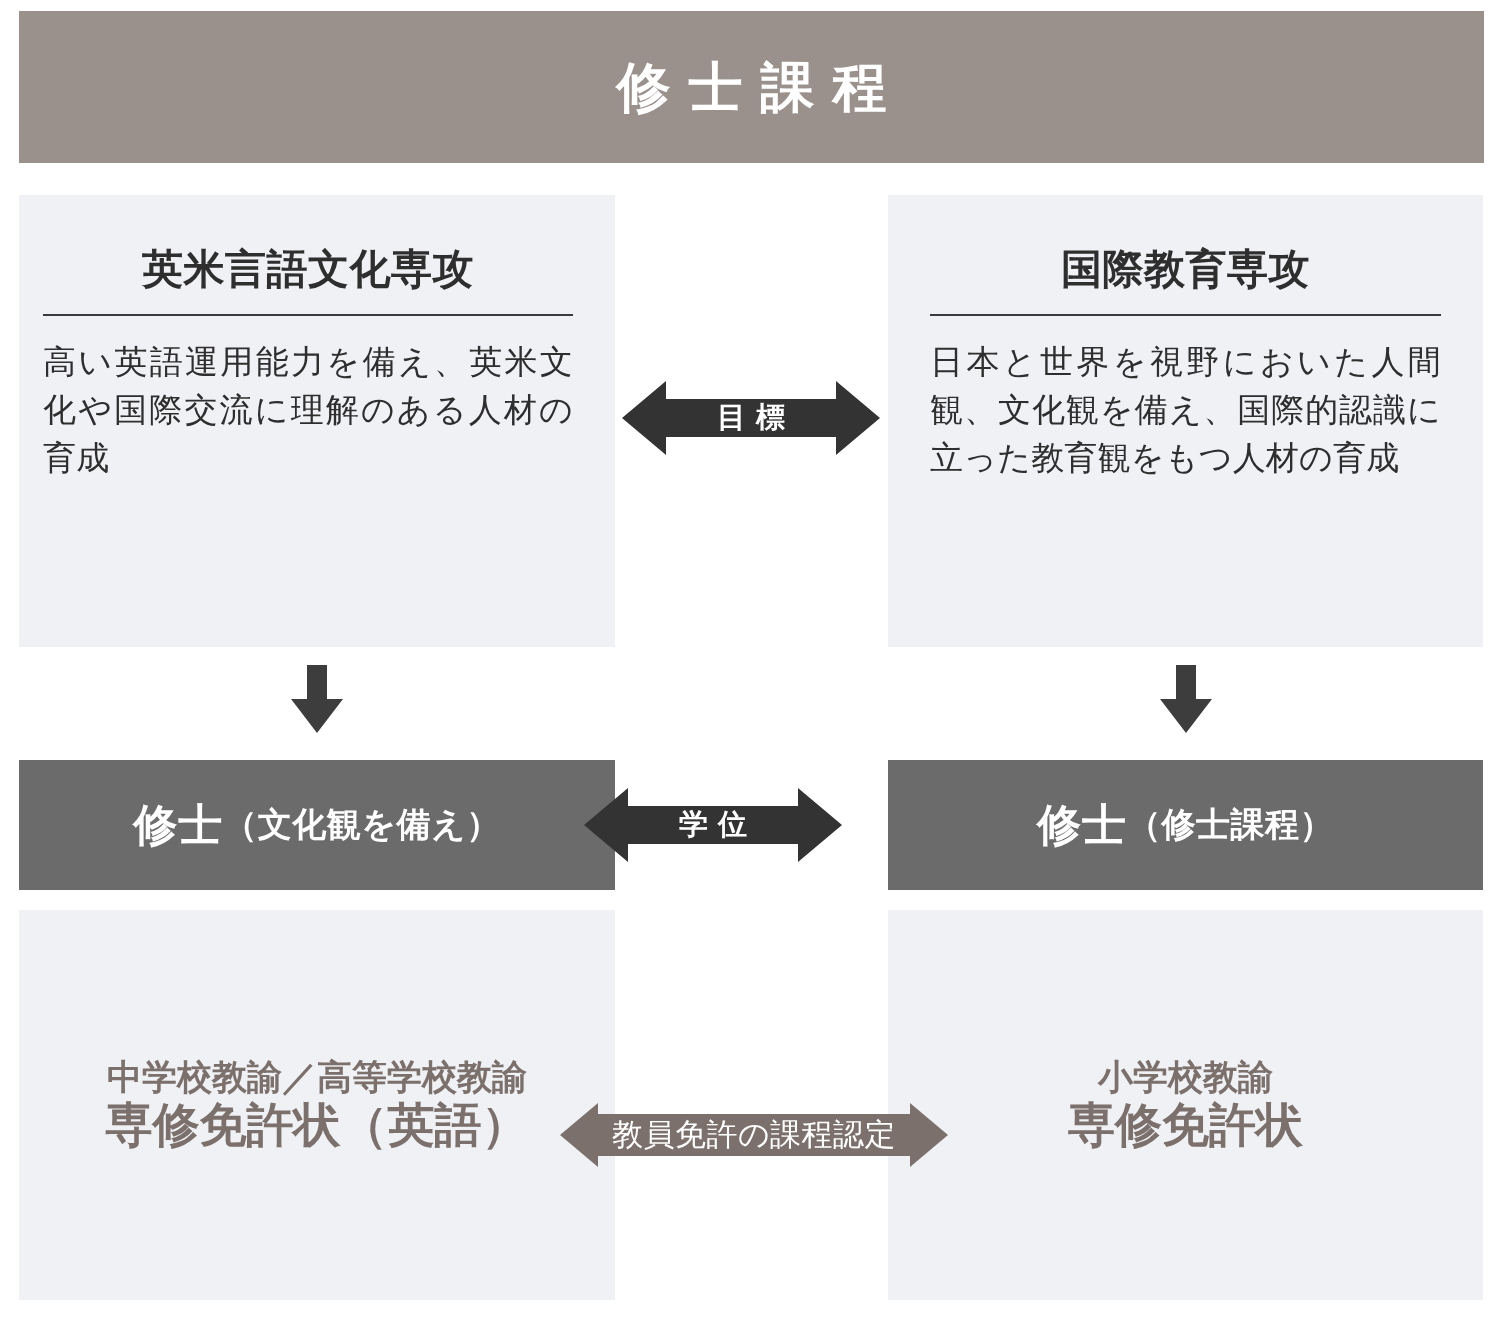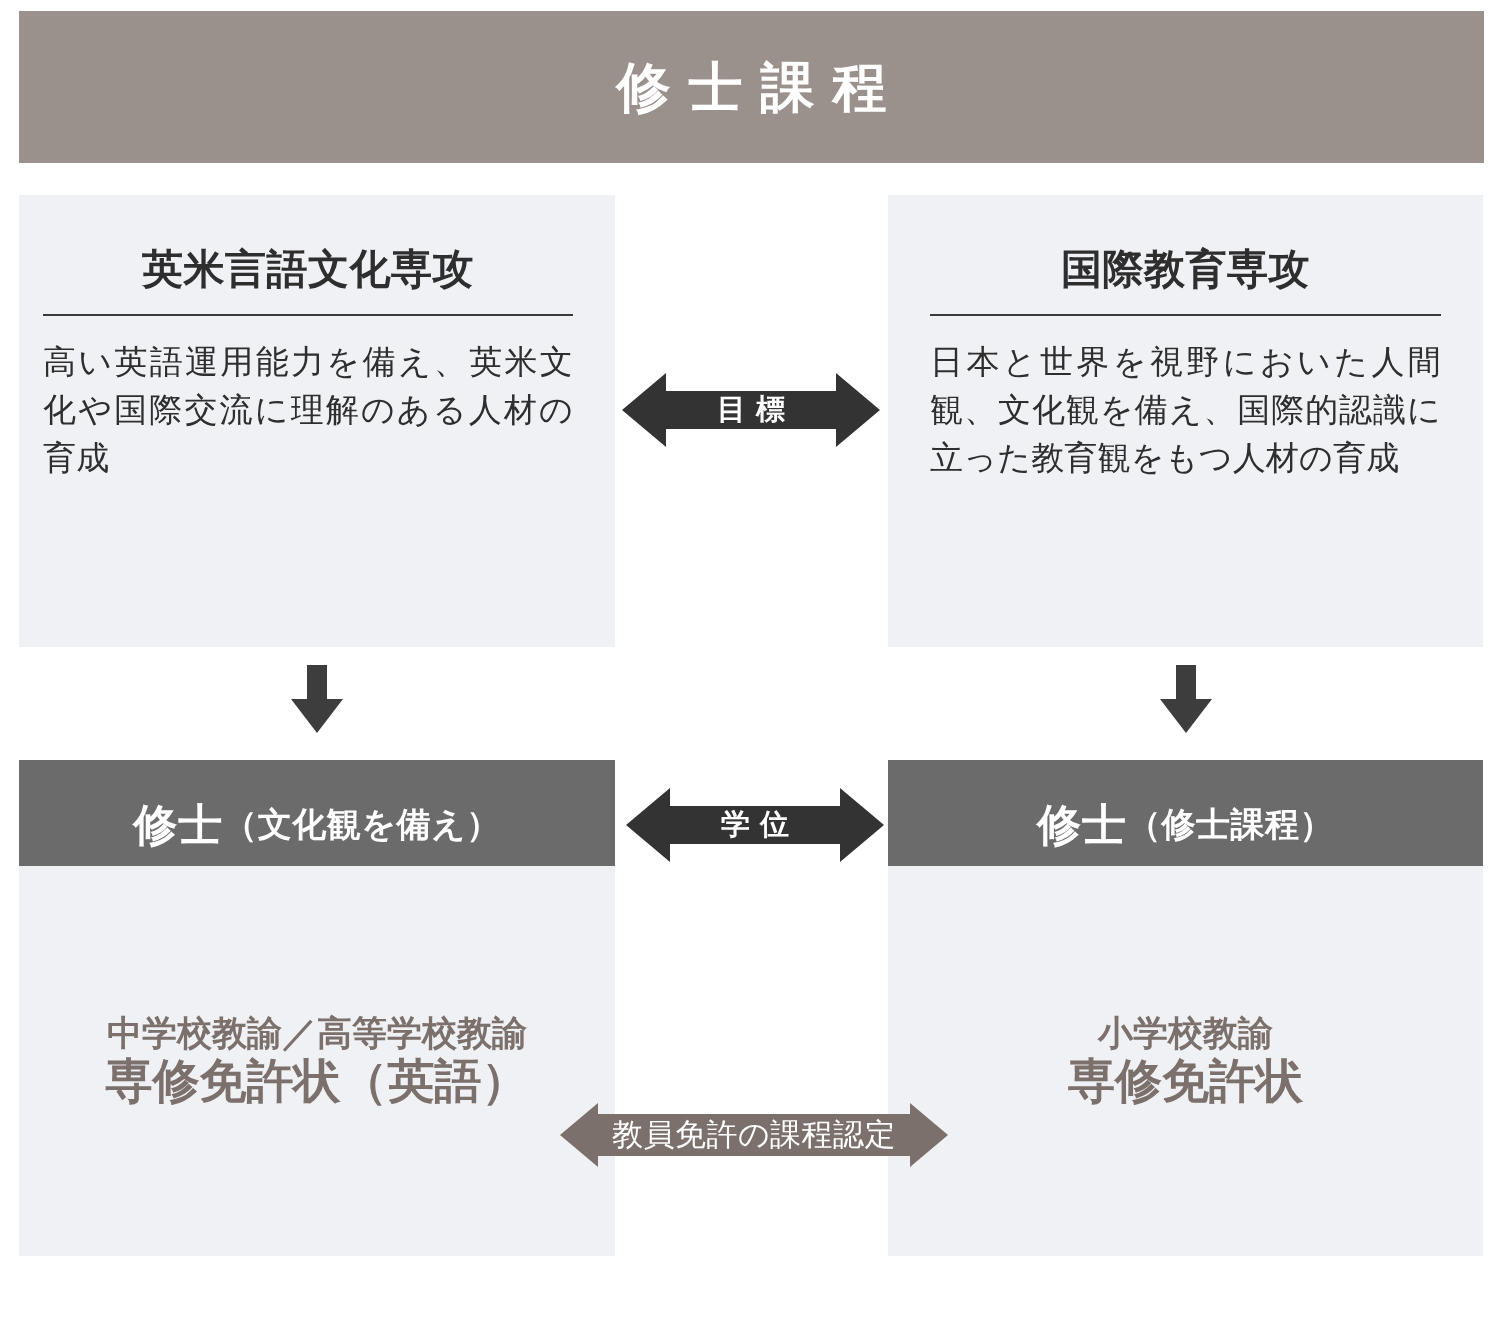--- a/index.html
+++ b/index.html
@@ -114,21 +114,21 @@
   .degree-sub {
     color: #ffffff;
     font-size: 34px;
     font-weight: 700;
     letter-spacing: 0.5px;
   }
 
   
   .panel-bottom {
     position: absolute;
-    top: 866px;
+    top: 910px;
     height: 390px;
     background: #f0f1f5;
     box-sizing: border-box;
     display: flex;
     flex-direction: column;
     align-items: center;
     justify-content: center;
     padding: 0 10px;
   }
   .panel-bottom.left  { left: 19px;  width: 596px; }
@@ -165,33 +165,33 @@
     align-items: center;
     justify-content: center;
     color: #ffffff;
     white-space: nowrap;
     pointer-events: none;
   }
   .biarrow svg { display: block; width: 100%; height: 100%; }
 
   #arrow-goal {
     left: 622px;
-    top: 371px;
+    top: 379px;
     width: 258px;
     height: 78px;
   }
   #arrow-goal .label {
     font-size: 29px;
     font-weight: 700;
     letter-spacing: 10px;
     text-indent: 10px;
   }
 
   #arrow-degree {
-    left: 626px;
+    left: 584px;
     top: 786px;
     width: 258px;
     height: 78px;
   }
   #arrow-degree .label {
     font-size: 29px;
     font-weight: 700;
     letter-spacing: 10px;
     text-indent: 10px;
   }

